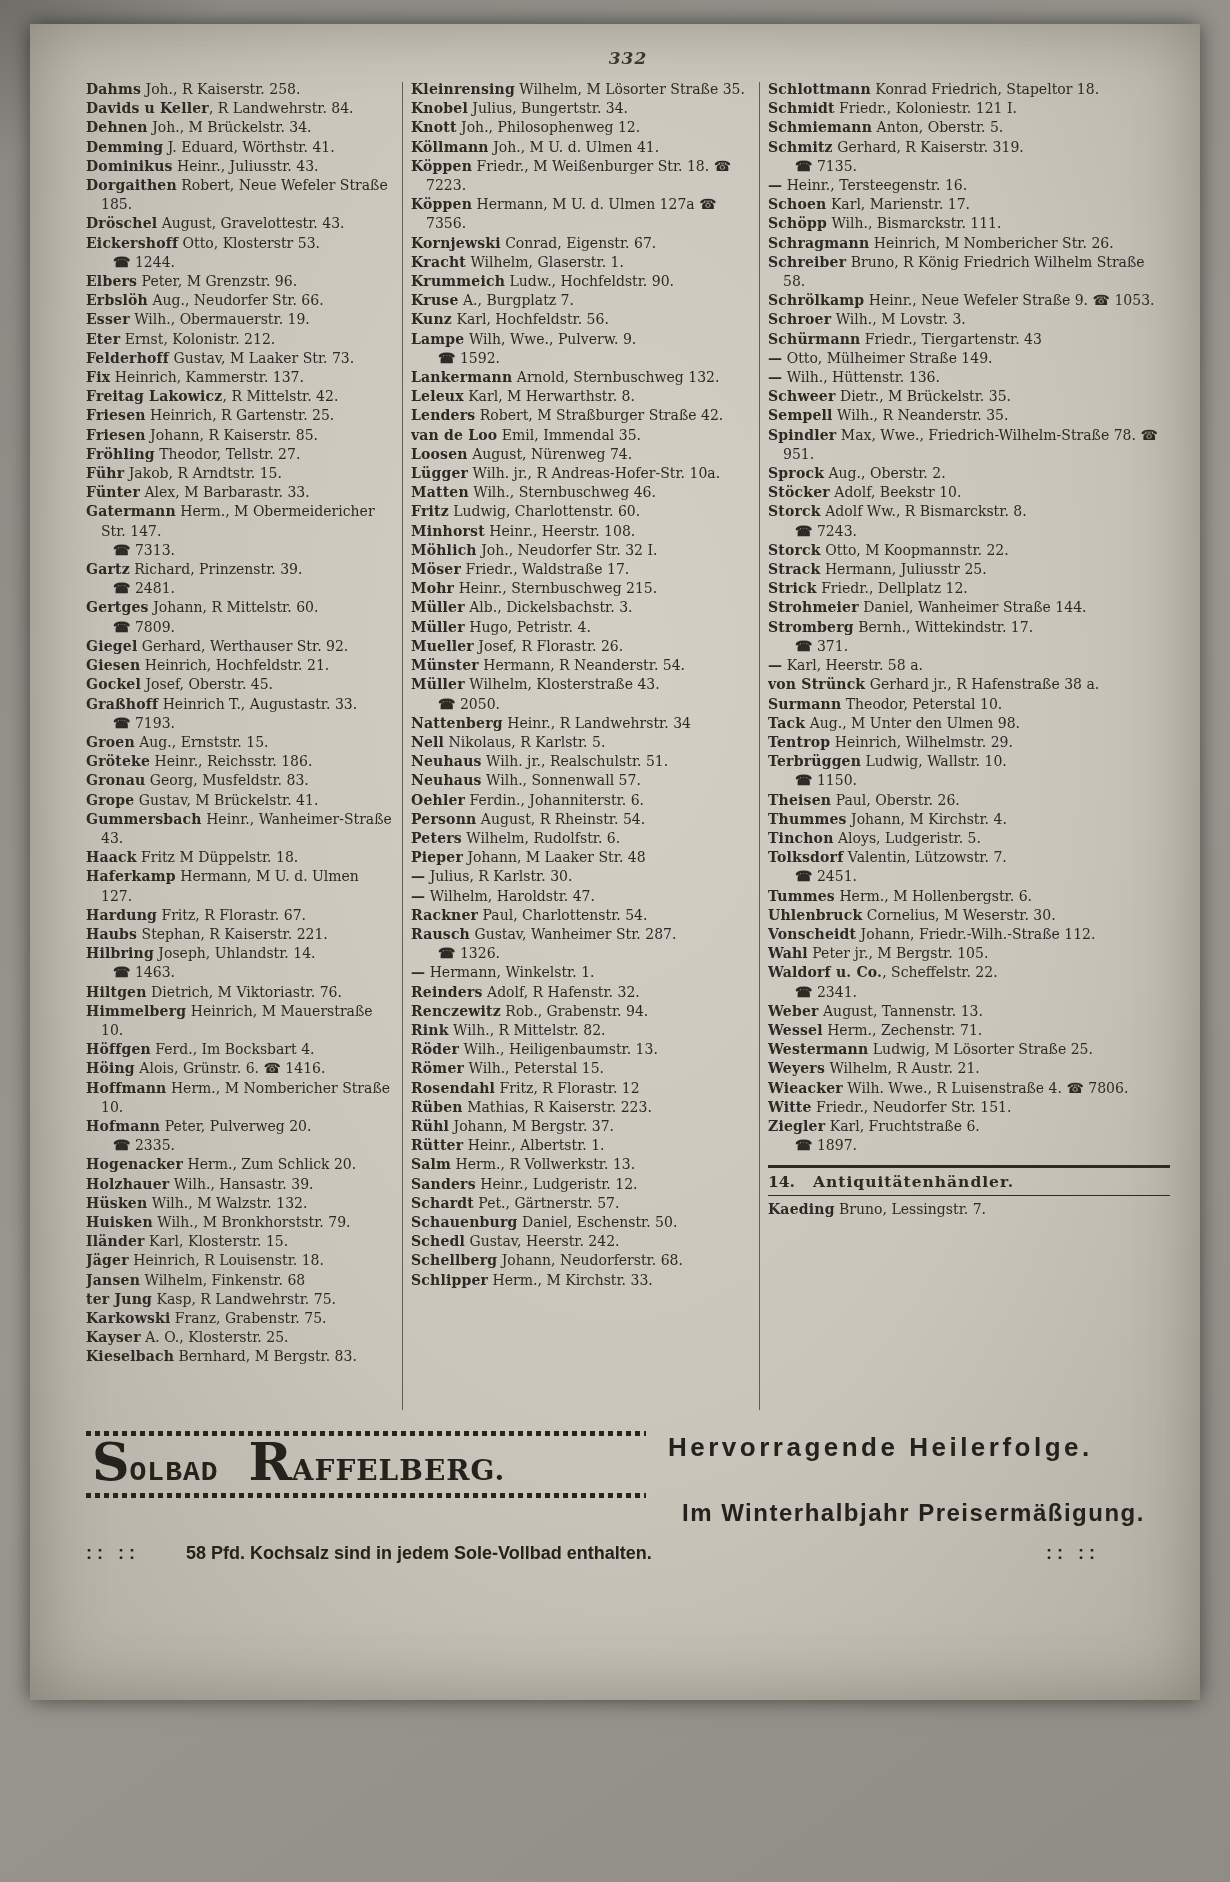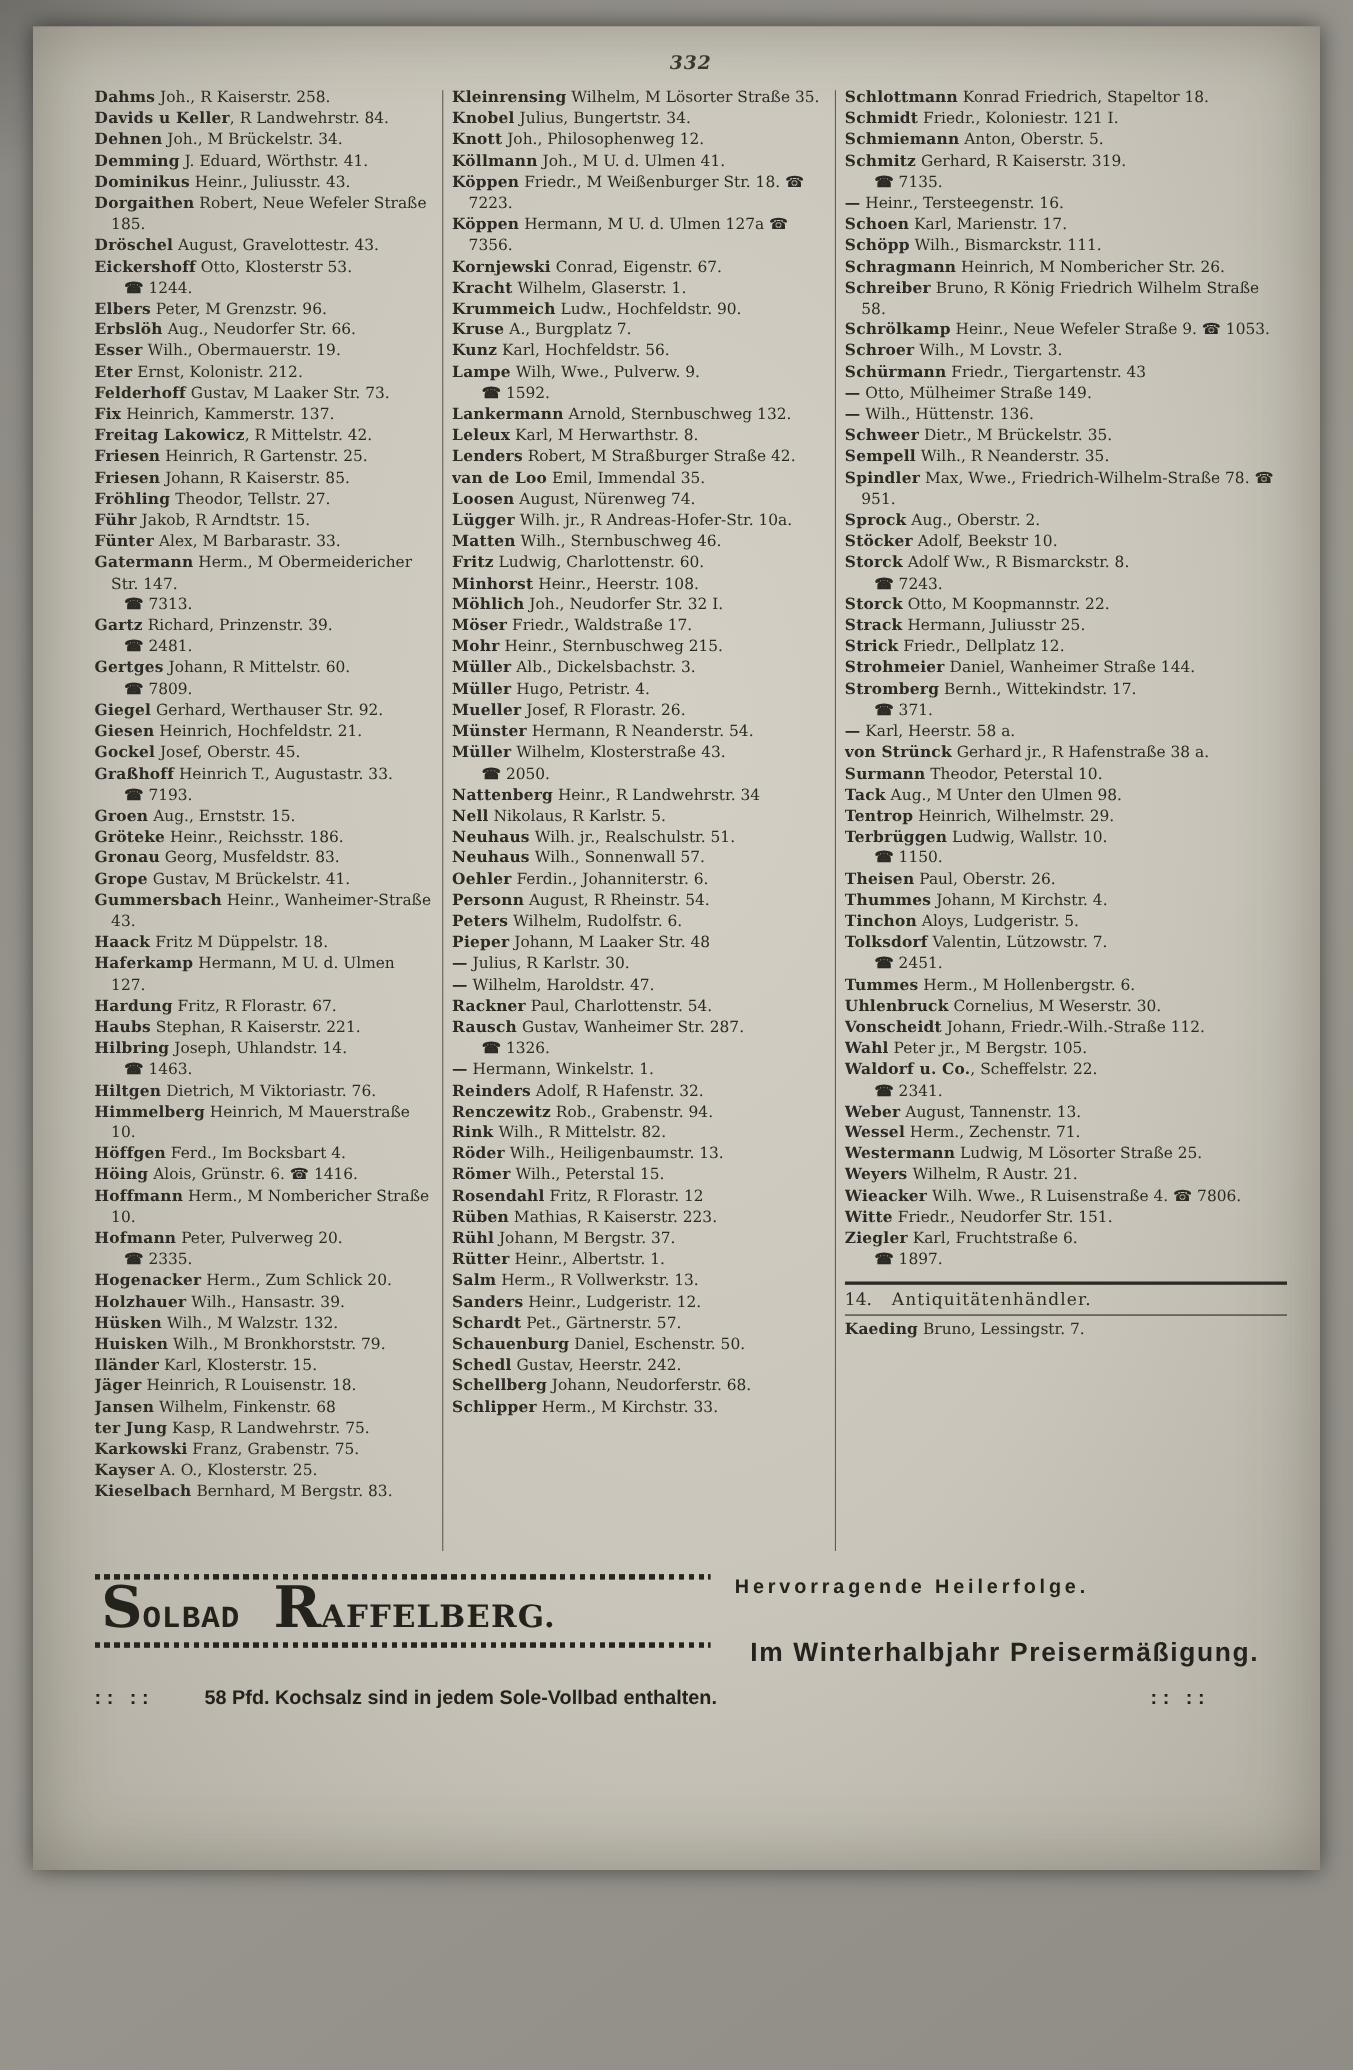--- a/index.html
+++ b/index.html
@@ -27,33 +27,33 @@
   .c3{flex:1;}
   .colsep{width:1px;background:rgba(52,48,40,.7);margin:2px 8px 0 8px;}
   .entry{padding-left:15px;text-indent:-15px;}
   .ename{font-weight:700;letter-spacing:.2px;}
   .phone-line{text-indent:0;padding-left:12px;}
   .phone-icon{font-weight:700;}
   .phone-num{font-weight:400;}
   .section-header{
     margin:10px 0 4px;padding:4px 2px 3px 0;
     border-top:3px solid #2b2a25;border-bottom:1.5px solid #2b2a25;
-    font-weight:400;font-size:15.5px;display:flex;gap:18px;align-items:baseline;
+    font-weight:700;font-size:15.5px;display:flex;gap:18px;align-items:baseline;
   }
   .section-header .sh-title{letter-spacing:1px;}
   .ad{margin-top:18px;color:#24221d;}
   .ad-top{display:flex;}
   .ad-left{width:560px;}
   .rule{height:5px;margin:3px 0;background:repeating-linear-gradient(90deg,#26241f 0 5px,transparent 5px 9px);}
   .ad-title{display:flex;align-items:baseline;font-weight:700;padding:2px 0 2px 6px;}
   .bigcap{font-size:52px;line-height:.8;}
   .caps{font-size:28px;letter-spacing:1px;}
   .caps.first{margin-right:30px;font-family:Liberation Mono, monospace;}
   .ad-right{flex:1;padding-left:22px;}
-  .ad-headline{font-family:"Liberation Sans",sans-serif;font-weight:700;font-size:18px;letter-spacing:3.5px;margin-top:4px;}
+  .ad-headline{font-family:"Liberation Sans",sans-serif;font-weight:700;font-size:26px;letter-spacing:3.5px;margin-top:4px;}
   .ad-subheadline{font-family:"Liberation Sans",sans-serif;font-weight:700;font-size:24px;letter-spacing:1.5px;margin-top:36px;padding-left:14px;}
   .ad-bottom{display:flex;align-items:baseline;font-family:"Liberation Sans",sans-serif;font-weight:700;font-size:18px;margin-top:16px;}
   .colons{letter-spacing:5px;white-space:pre;}
   .ad-bottom .btext{margin-left:46px;text-align:right;}
   .ad-bottom .rcolons{margin-left:auto;margin-right:70px;}
 </style>
 </head>
 <body>
 
 <div class="page">

